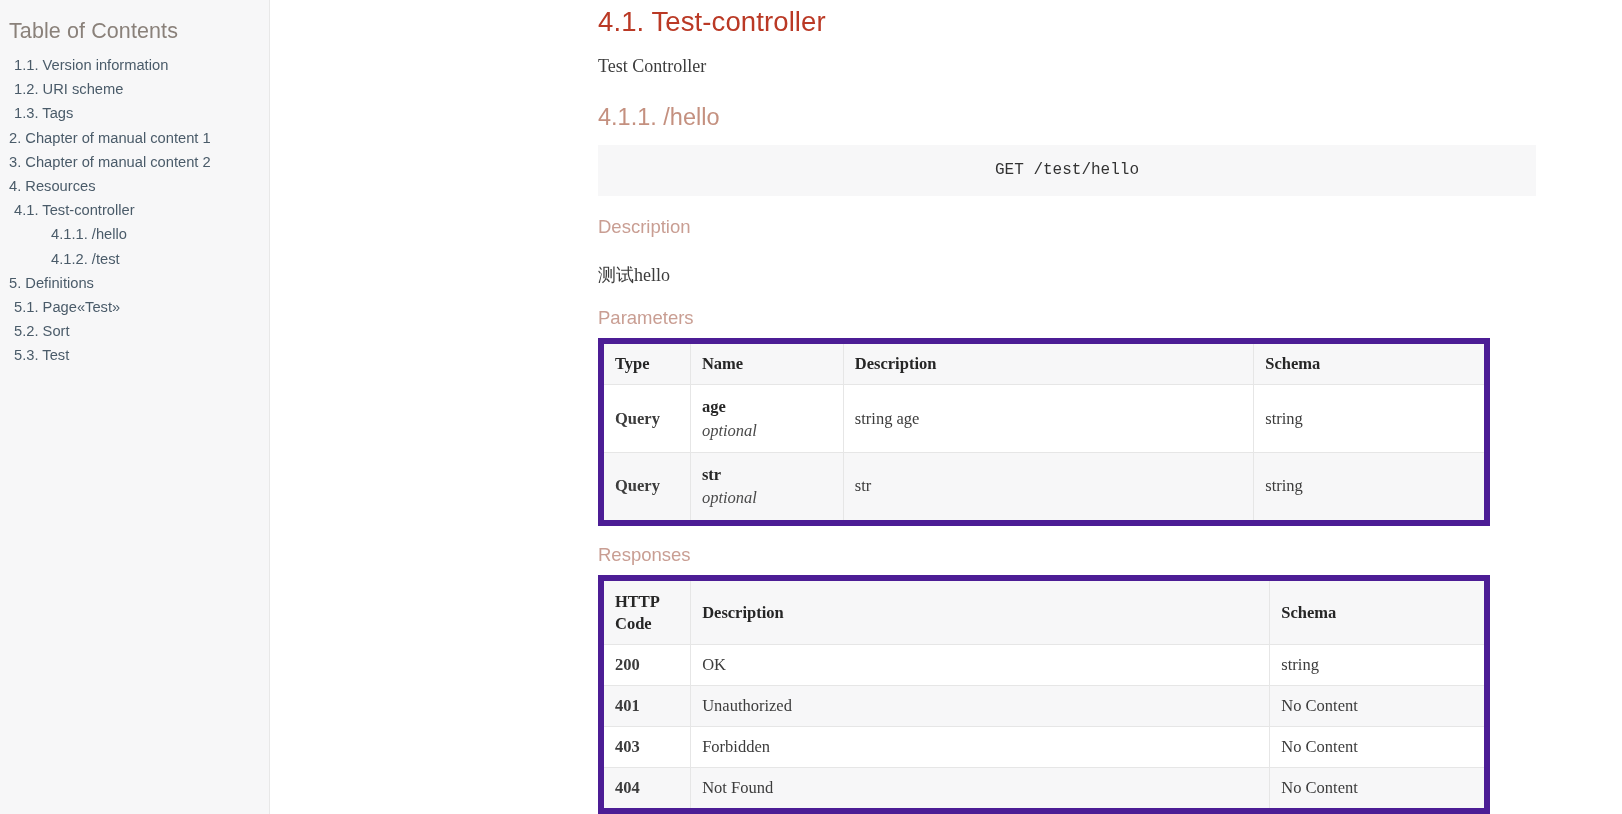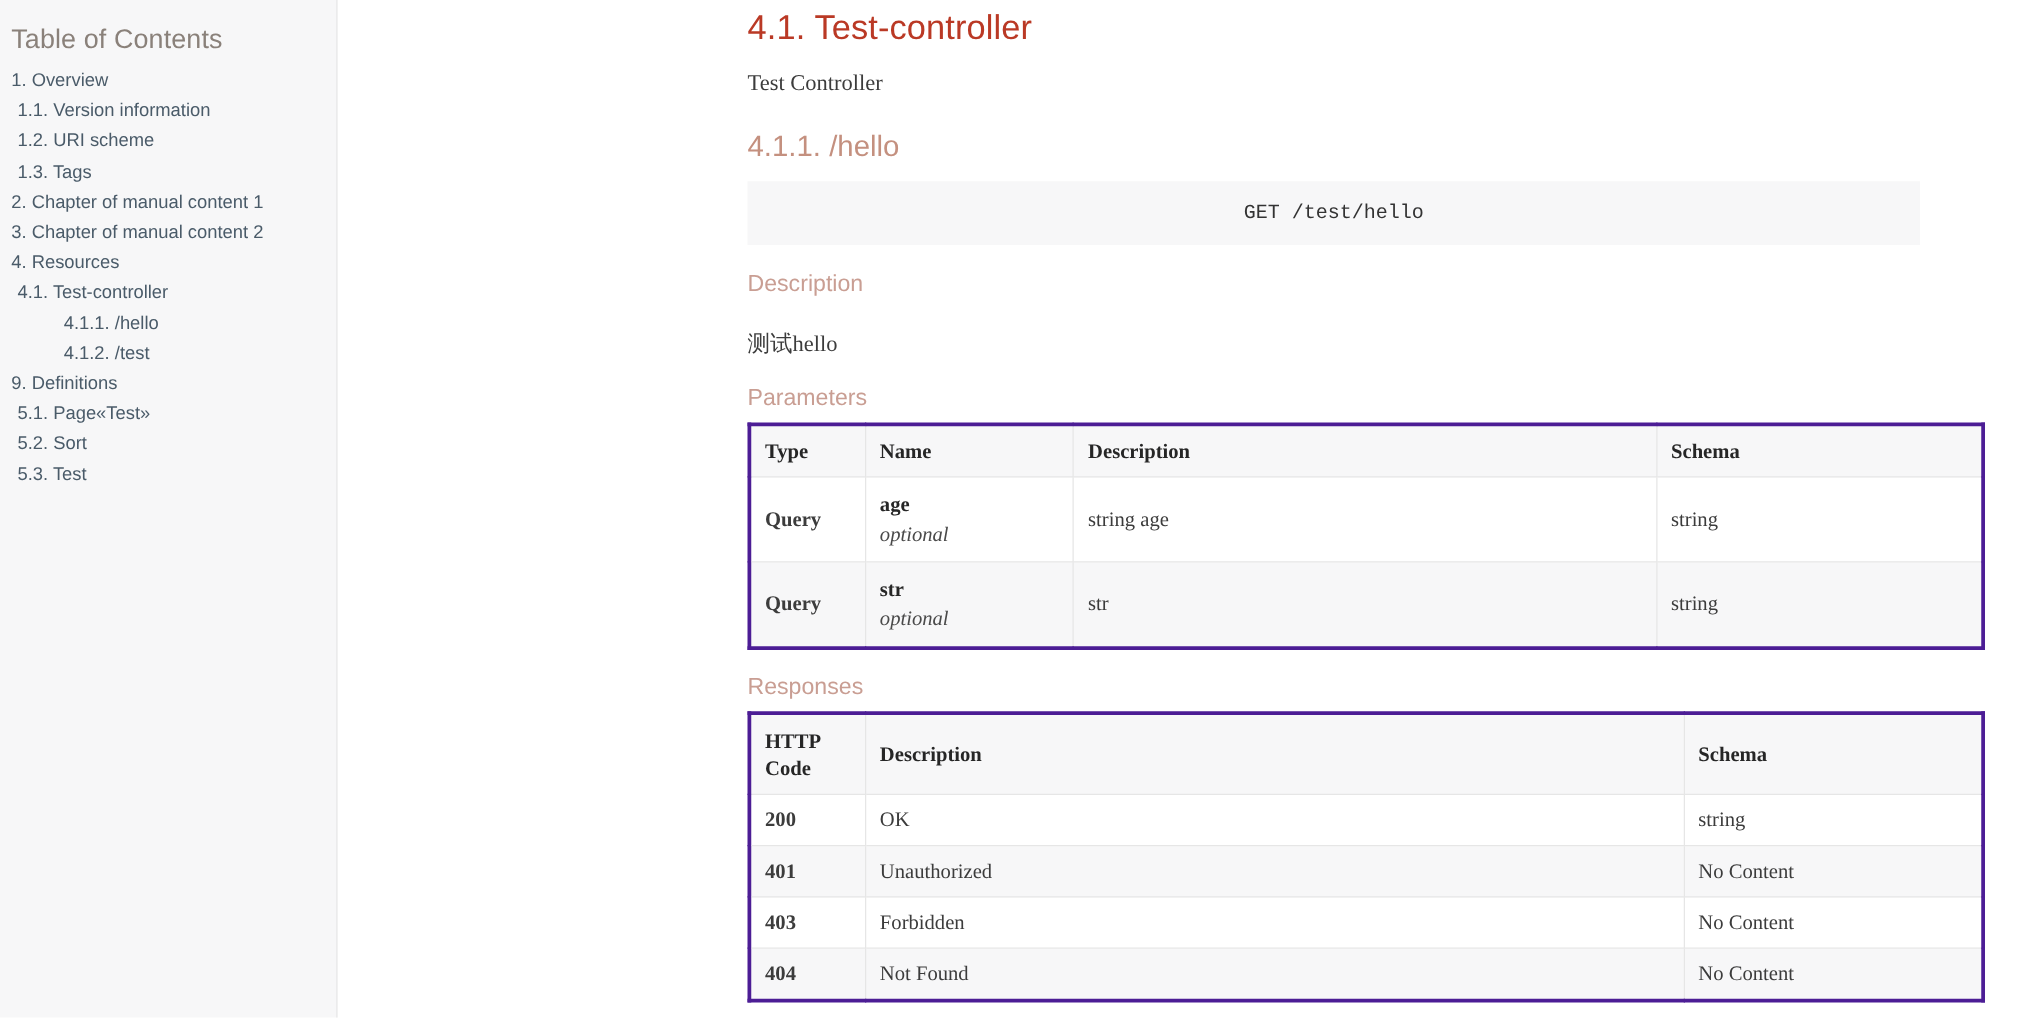--- a/index.html
+++ b/index.html
@@ -106,22 +106,22 @@
     line-height: 1;
     color: #c99e93;
     margin: 0;
     padding: 22px 0 0 0;
   }
   h4.block-title.tight { padding-top: 20px; }
 
   table.doctable {
     border-collapse: collapse;
     margin: 11px 0 0 0;
-    width: 990px;
-    border: 3px solid #4c1d95;
+    width: 892px;
+    border: 6px solid #4c1d95;
     font-family: "Liberation Serif", "DejaVu Serif", serif;
   }
   table.doctable th {
     background: #f7f7f8;
     border: 1px solid #e6e6e6;
     text-align: left;
     vertical-align: middle;
     font-weight: bold;
     font-size: 16.5px;
     color: #262626;
@@ -151,31 +151,30 @@
   #responses-table col.c2 { width: 657px; }
   #responses-table col.c3 { width: 240px; }
   #responses-table th.httpcode { line-height: 1.3; }
 </style>
 </head>
 <body>
 
 <div id="toc">
   <div id="toc-title">Table of Contents</div>
   <ul class="toc-list">
-    <li class="toc-item lvl1">1. Overview</li>
     <li class="toc-item lvl2">1.1. Version information</li>
     <li class="toc-item lvl2">1.2. URI scheme</li>
     <li class="toc-item lvl2">1.3. Tags</li>
     <li class="toc-item lvl1">2. Chapter of manual content 1</li>
     <li class="toc-item lvl1">3. Chapter of manual content 2</li>
     <li class="toc-item lvl1">4. Resources</li>
     <li class="toc-item lvl2">4.1. Test-controller</li>
     <li class="toc-item lvl3">4.1.1. /hello</li>
     <li class="toc-item lvl3">4.1.2. /test</li>
-    <li class="toc-item lvl1">9. Definitions</li>
+    <li class="toc-item lvl1">5. Definitions</li>
     <li class="toc-item lvl2">5.1. Page«Test»</li>
     <li class="toc-item lvl2">5.2. Sort</li>
     <li class="toc-item lvl2">5.3. Test</li>
   </ul>
 </div>
 
 <div id="content">
 
   <h2 class="sect1">4.1. Test-controller</h2>
 

